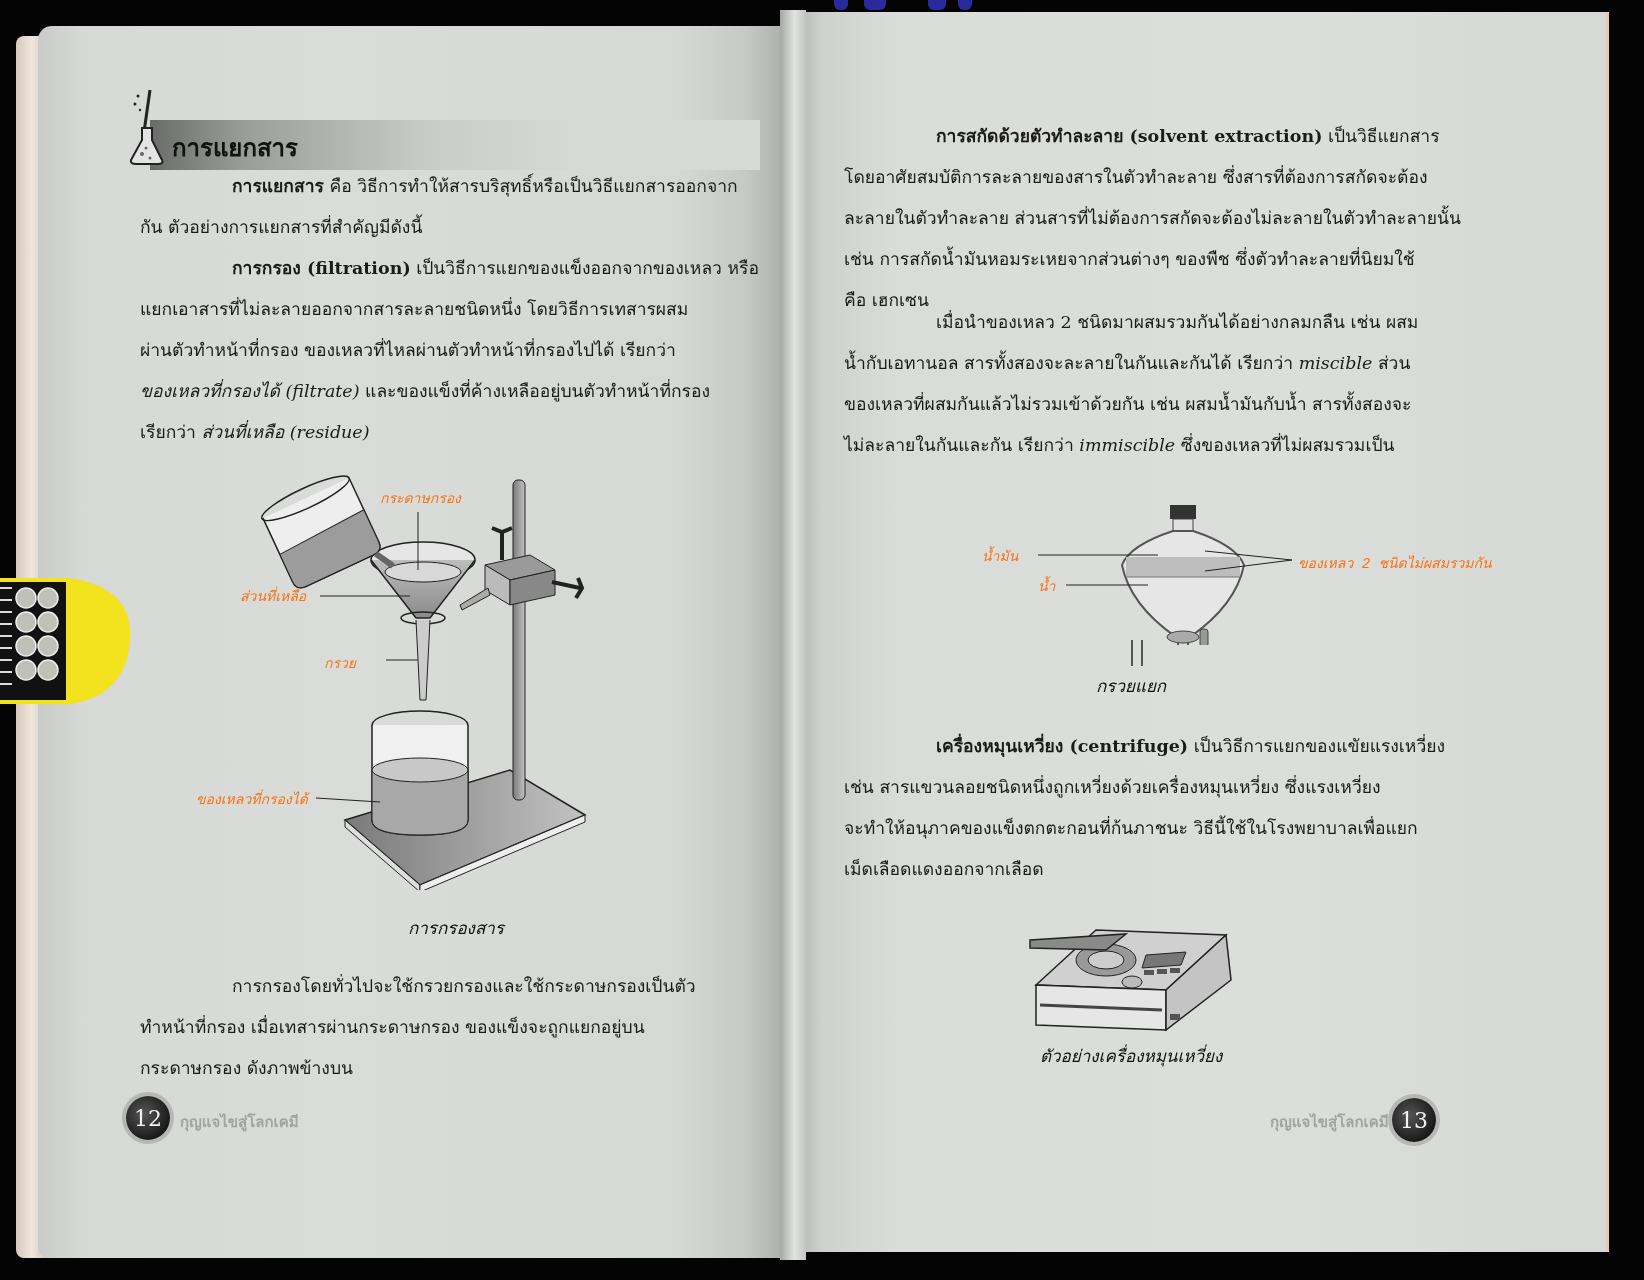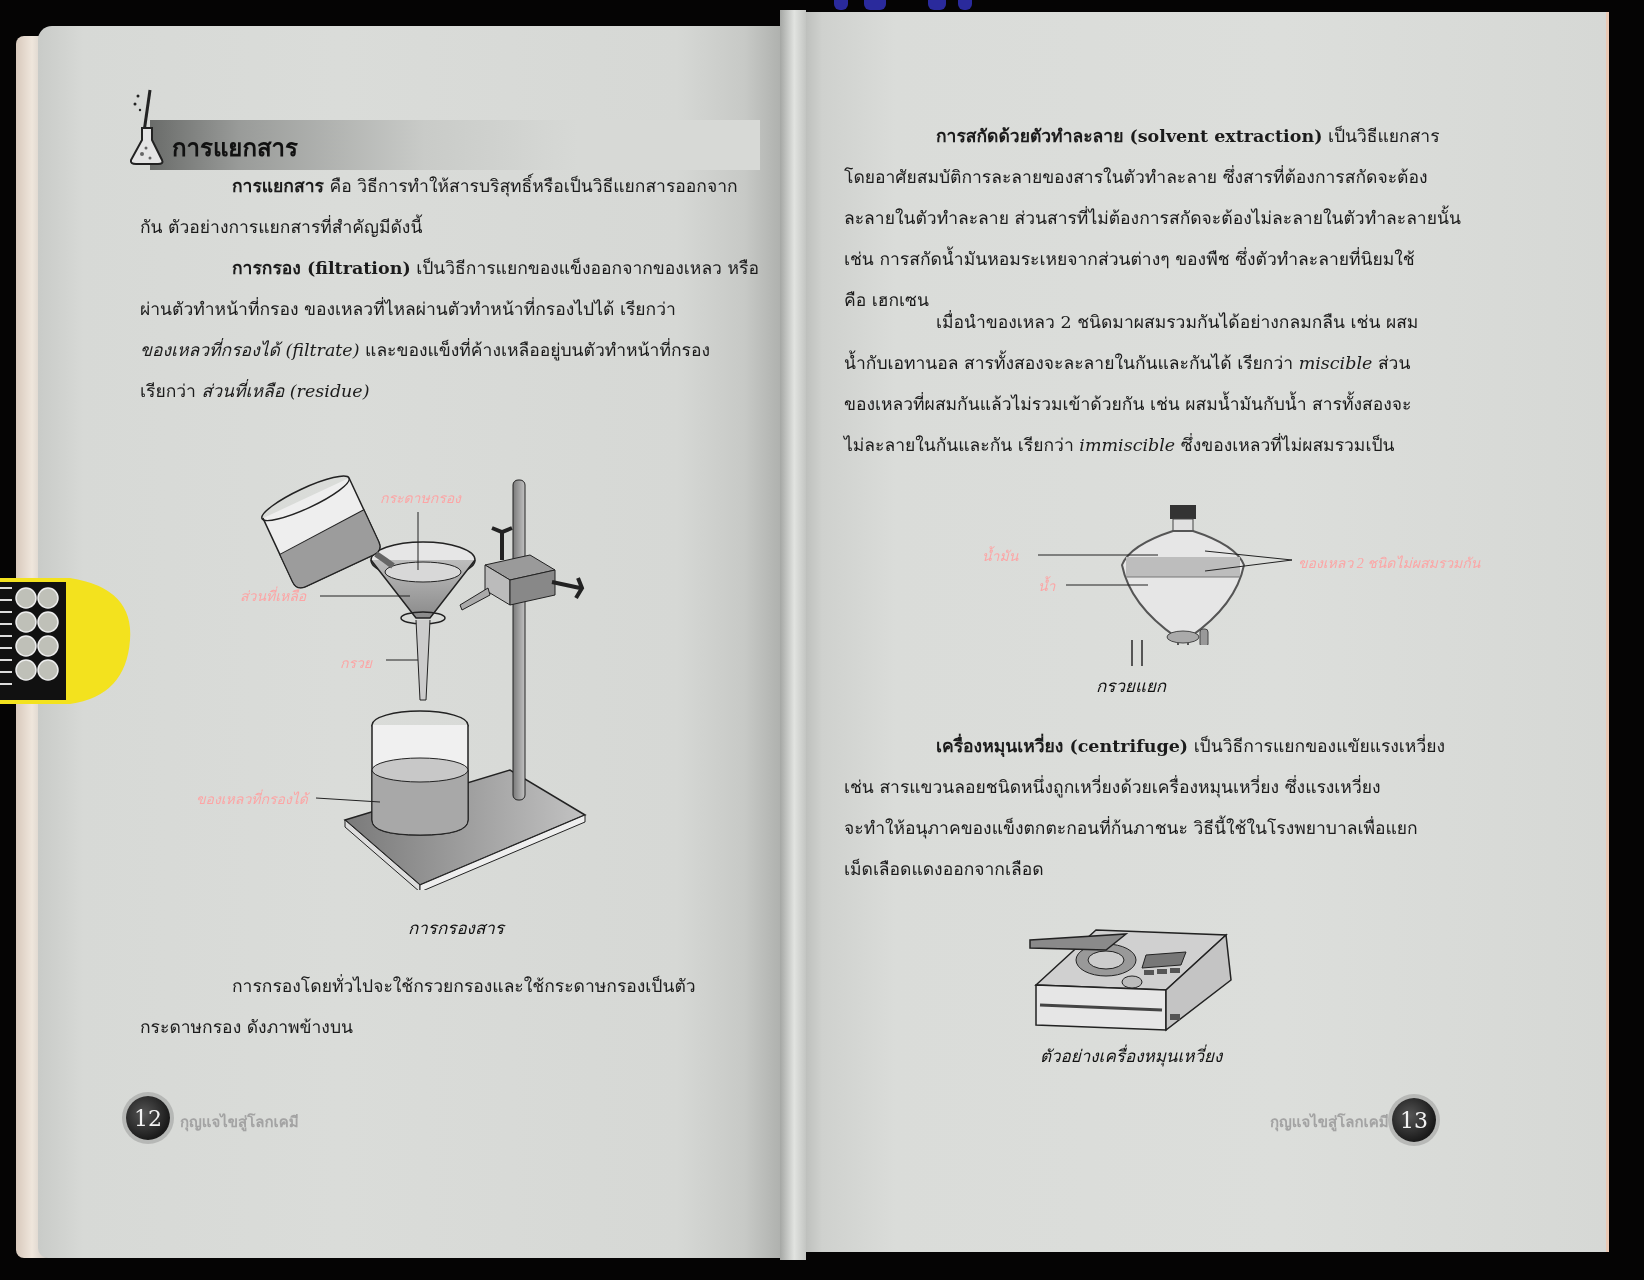--- a/index.html
+++ b/index.html
@@ -17,21 +17,21 @@
   .chapter-title{left:172px;top:128px;font-family:"DejaVu Sans","Liberation Sans",sans-serif;font-weight:bold;font-size:24px;color:#111;}
   .flask-icon{left:128px;top:88px;width:40px;height:78px;}
   
   .para{font-size:17.5px;line-height:41px;text-align:justify;}
   .para .b{font-weight:bold;}
   .para .i{font-style:italic;}
   .indent{display:inline-block;width:92px;}
   .lp{left:140px;width:635px;}
   .rp{left:844px;width:656px;}
   
-  .fig-label{font-family:Liberation Serif, serif;font-style:italic;font-size:14px;color:#fca5a5;white-space:nowrap;}
+  .fig-label{font-family:Liberation Mono, monospace;font-style:italic;font-size:14px;color:#f97316;white-space:nowrap;}
   .caption{font-family:"DejaVu Sans","Liberation Sans",sans-serif;font-style:italic;font-size:17px;color:#111;white-space:nowrap;}
   
   .page-badge{width:44px;height:44px;border-radius:50%;background:radial-gradient(circle at 40% 40%,#555 0%,#1a1a1a 70%);color:#f2f2f2;font-size:22px;display:flex;align-items:center;justify-content:center;box-shadow:0 0 0 4px rgba(120,120,120,.35);}
   .footer-text{font-family:"DejaVu Sans","Liberation Sans",sans-serif;font-weight:bold;font-size:15px;color:#a3a3a3;white-space:nowrap;}
   
   .bookmark{left:0;top:578px;width:134px;height:126px;}
 </style>
 </head>
 <body>
 
@@ -59,20 +59,21 @@
 </svg>
 <div class="abs chapter-title">การแยกสาร</div>
 
 <div class="abs para lp" style="top:166px;">
   <div><span class="indent"></span><span class="b">การแยกสาร</span><span> คือ วิธีการทำให้สารบริสุทธิ์หรือเป็นวิธีแยกสารออกจาก</span></div>
   <div>กัน  ตัวอย่างการแยกสารที่สำคัญมีดังนี้</div>
 </div>
 
 <div class="abs para lp" style="top:248px;">
   <div><span class="indent"></span><span class="b">การกรอง (filtration)</span><span> เป็นวิธีการแยกของแข็งออกจากของเหลว หรือ</span></div>
+  <div>แยกเอาสารที่ไม่ละลายออกจากสารละลายชนิดหนึ่ง   โดยวิธีการเทสารผสม</div>
   <div>ผ่านตัวทำหน้าที่กรอง   ของเหลวที่ไหลผ่านตัวทำหน้าที่กรองไปได้   เรียกว่า</div>
   <div><span class="i">ของเหลวที่กรองได้  (filtrate)</span><span>  และของแข็งที่ค้างเหลืออยู่บนตัวทำหน้าที่กรอง</span></div>
   <div><span>เรียกว่า  </span><span class="i">ส่วนที่เหลือ  (residue)</span></div>
 </div>
 
 <svg class="abs" style="left:180px;top:470px;width:440px;height:420px;" viewBox="0 0 440 420">
   <defs>
     <linearGradient id="g1" x1="0" x2="1">
         <stop offset="0" stop-color="#7a7a7a"></stop>
         <stop offset="1" stop-color="#c2c2c2"></stop>
@@ -115,26 +116,27 @@
   <path d="M192 300 L192 350 Q192 365 240 365 Q288 365 288 350 L288 300 Z" fill="#a8a8a8" stroke="#222"></path>
   <ellipse cx="240" cy="300" rx="48" ry="12" fill="#c8c8c8" stroke="#222"></ellipse>
 
   <line x1="238" y1="42" x2="238" y2="100" stroke="#222"></line>
   <line x1="140" y1="126" x2="230" y2="126" stroke="#222"></line>
   <line x1="206" y1="190" x2="238" y2="190" stroke="#222"></line>
   <line x1="136" y1="328" x2="200" y2="332" stroke="#222"></line>
 </svg>
 <div class="abs fig-label" style="left:380px;top:487px;">กระดาษกรอง</div>
 <div class="abs fig-label" style="left:240px;top:585px;">ส่วนที่เหลือ</div>
-<div class="abs fig-label" style="left:340px;top:652px;">กรวย</div>
+<div class="abs fig-label" style="left:324px;top:652px;">กรวย</div>
 <div class="abs fig-label" style="left:196px;top:788px;">ของเหลวที่กรองได้</div>
 <div class="abs caption" style="left:380px;top:914px;margin-left:28px;">การกรองสาร</div>
 
 <div class="abs para lp" style="top:966px;">
   <div><span class="indent"></span><span>การกรองโดยทั่วไปจะใช้กรวยกรองและใช้กระดาษกรองเป็นตัว</span></div>
+  <div>ทำหน้าที่กรอง   เมื่อเทสารผ่านกระดาษกรอง   ของแข็งจะถูกแยกอยู่บน</div>
   <div>กระดาษกรอง  ดังภาพข้างบน</div>
 </div>
 
 <div class="abs page-badge" style="left:126px;top:1096px;">12</div>
 <div class="abs footer-text" style="left:180px;top:1110px;">กุญแจไขสู่โลกเคมี</div>
 
 <svg class="abs bookmark" viewBox="0 0 134 126">
   <path d="M0 0 L70 0 Q134 10 130 62 Q126 118 70 126 L0 126 Z" fill="#f3e21e"></path>
   <rect x="0" y="4" width="66" height="118" fill="#111"></rect>
   <g fill="#bfc0b8" stroke="#eee" stroke-width="1.5">

